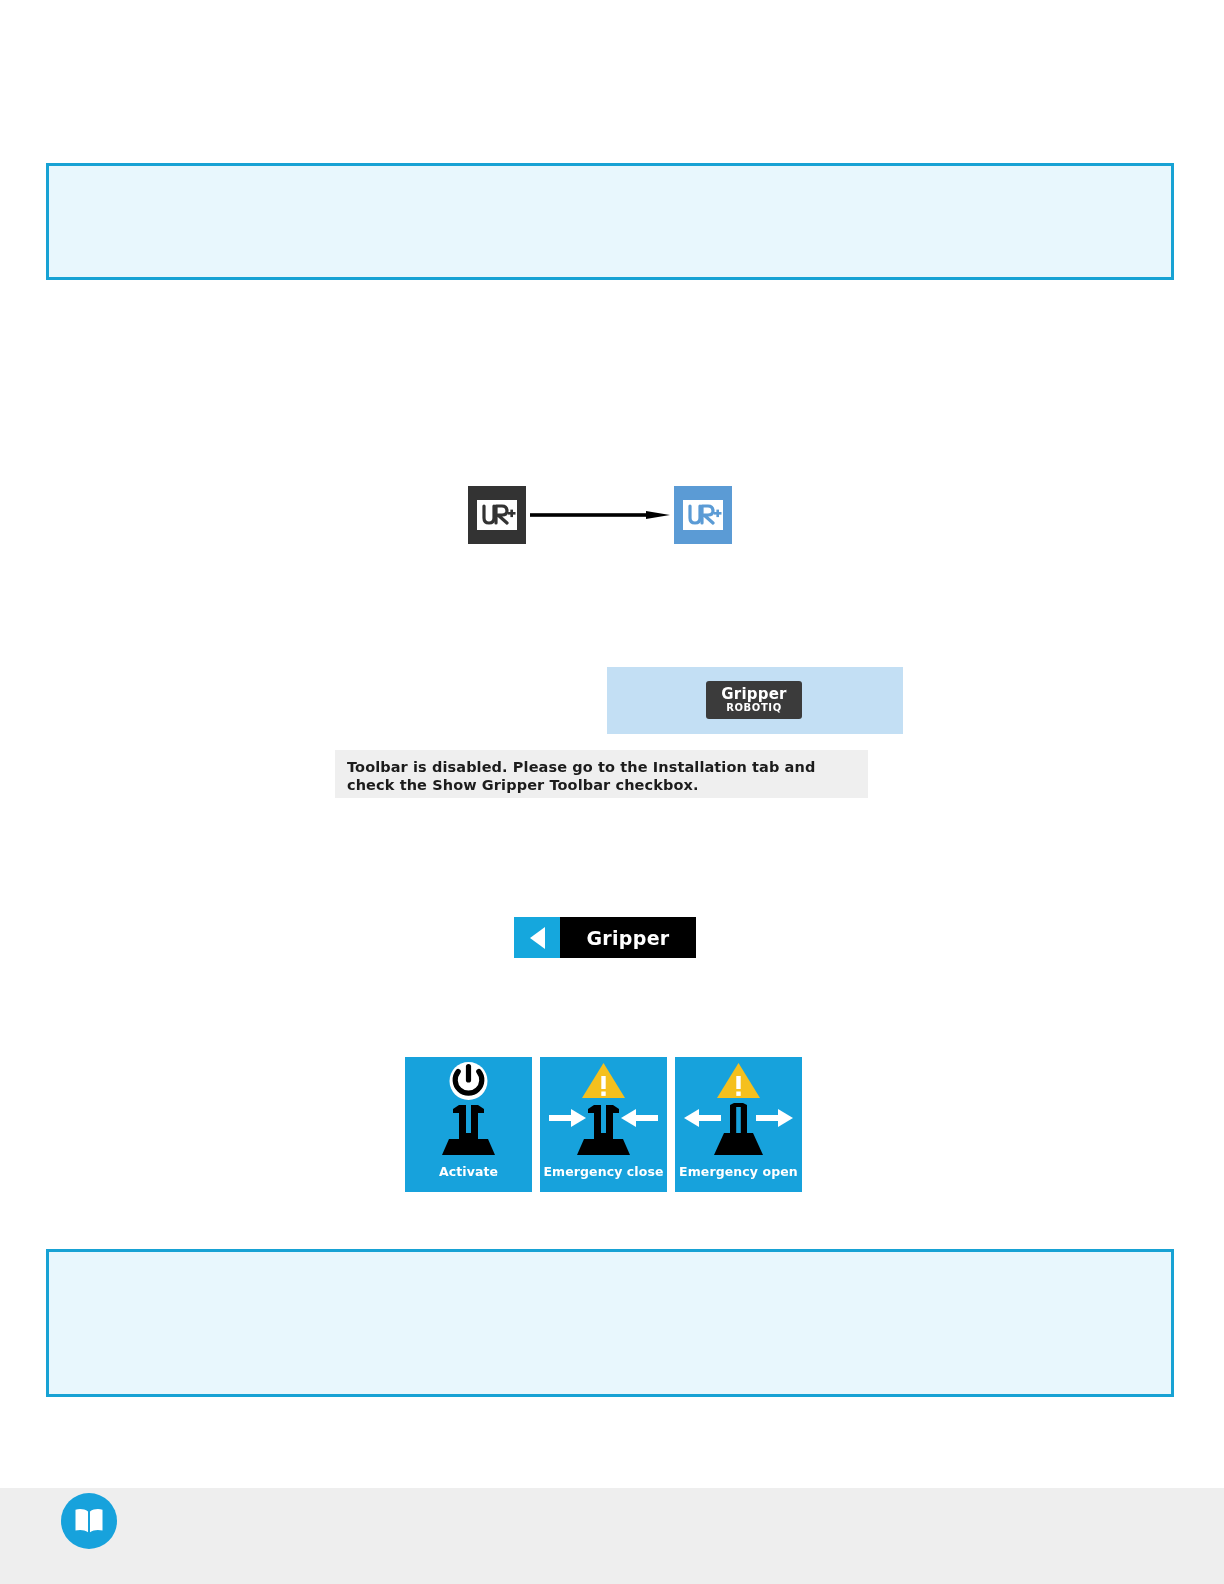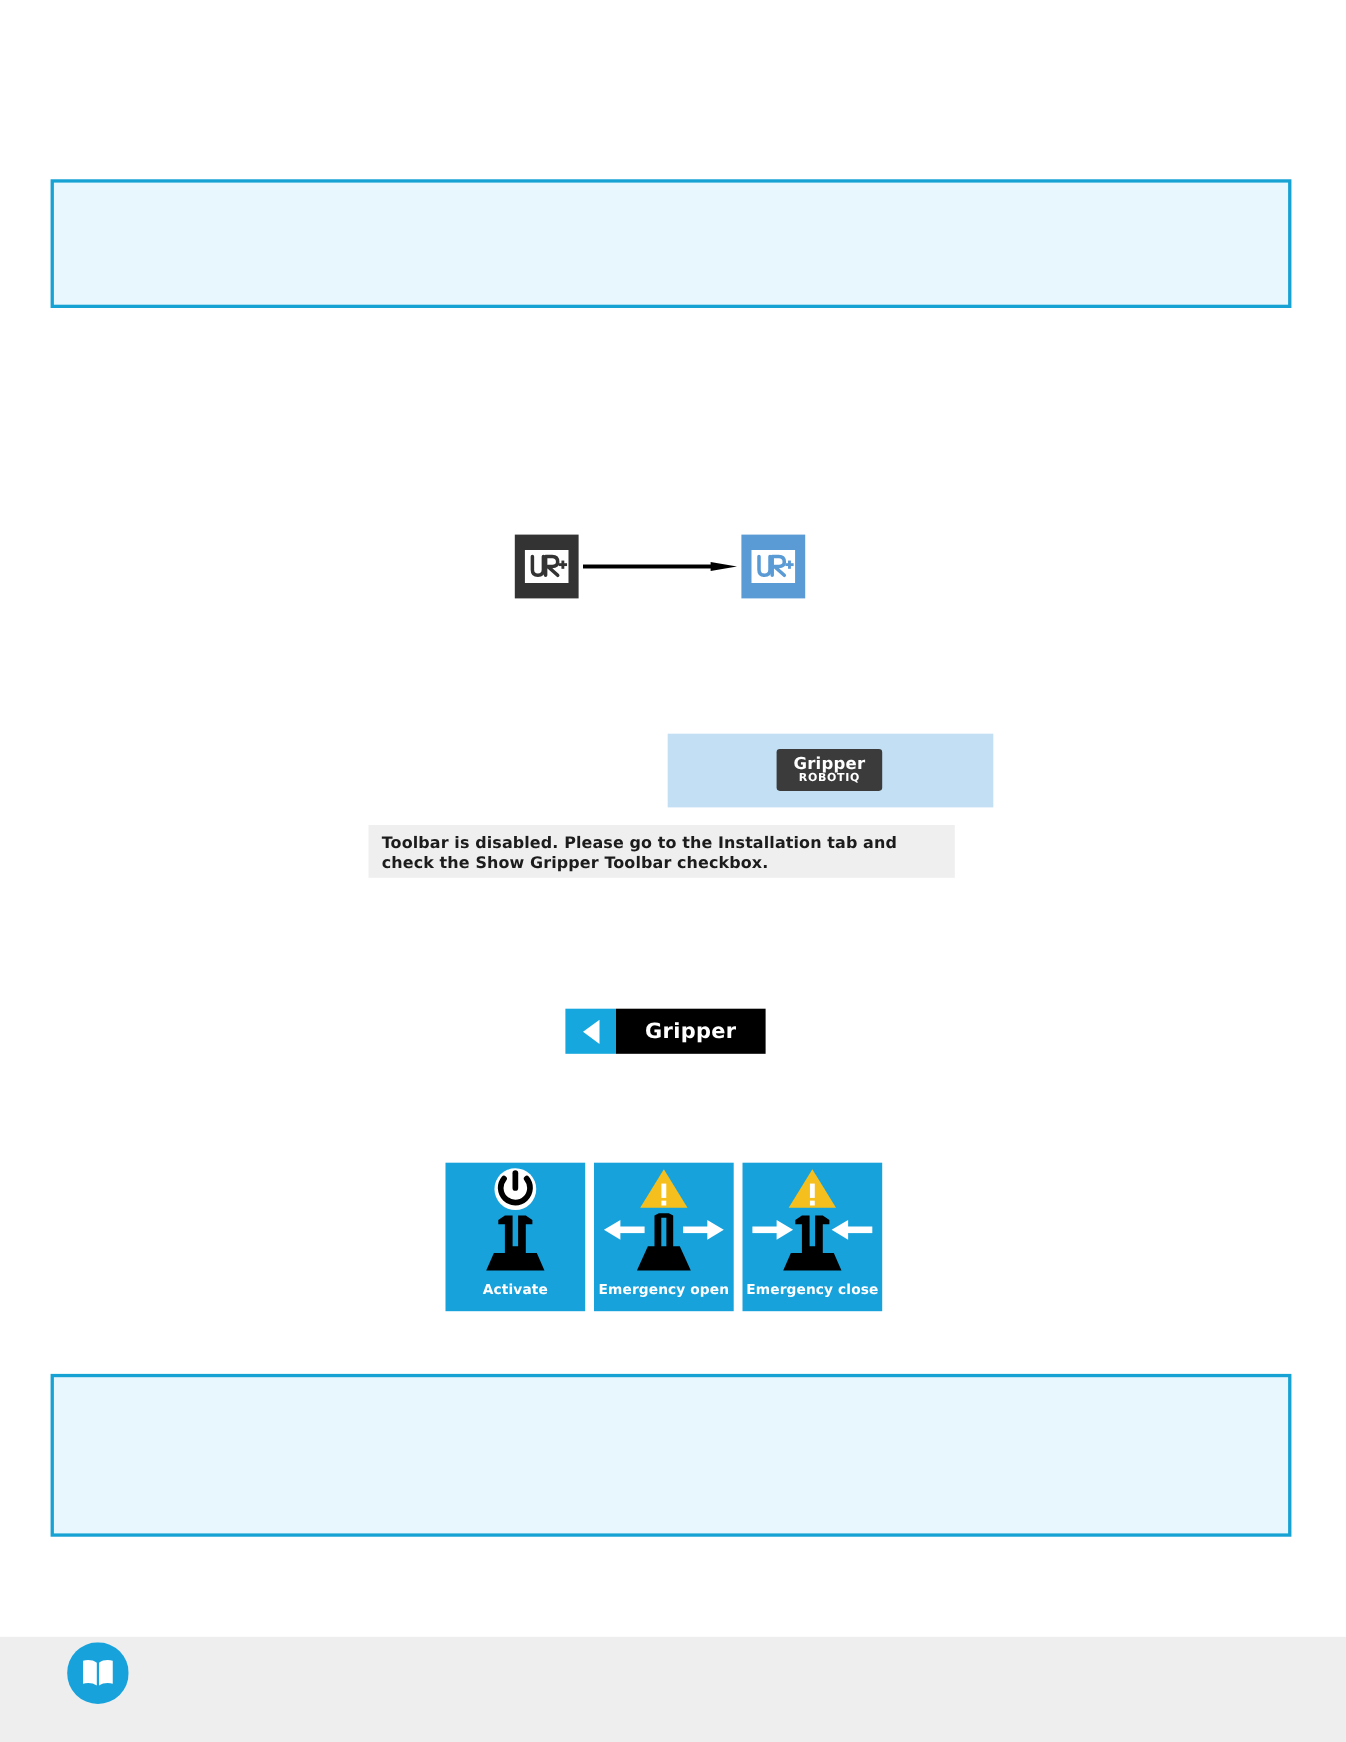--- a/index.html
+++ b/index.html
@@ -259,61 +259,61 @@
 
   <div class="tb-button">
     <div class="tb-icon-area">
       <svg width="127" height="108" viewBox="0 0 127 108">
 
         <path d="M63.5 6 L85 41 L42 41 Z" fill="#f5c01e"></path>
         <rect x="61.3" y="19" width="4.4" height="13" fill="#ffffff"></rect>
         <rect x="61.3" y="34.5" width="4.4" height="4.4" fill="#ffffff"></rect>
 
         <g>
+          <rect x="9" y="58" width="28" height="6" fill="#ffffff"></rect>
+          <polygon points="46,61 31,52 31,70" fill="#ffffff"></polygon>
+        </g>
+
+        <g>
+          <rect x="90" y="58" width="28" height="6" fill="#ffffff"></rect>
+          <polygon points="81,61 96,52 96,70" fill="#ffffff"></polygon>
+        </g>
+
+        <path d="M48 52 L48 56 L54 56 L54 82 L73 82 L73 56 L79 56 L79 52
+                 L73 48 L66 48 L66 76 L61 76 L61 48 L54 48 Z" fill="#000000"></path>
+        <path d="M44 82 L83 82 L90 98 L37 98 Z" fill="#000000"></path>
+      </svg>
+    </div>
+    <span class="tb-label">Emergency close</span>
+  </div>
+
+  <div class="tb-button">
+    <div class="tb-icon-area">
+      <svg width="127" height="108" viewBox="0 0 127 108">
+
+        <path d="M63.5 6 L85 41 L42 41 Z" fill="#f5c01e"></path>
+        <rect x="61.3" y="19" width="4.4" height="13" fill="#ffffff"></rect>
+        <rect x="61.3" y="34.5" width="4.4" height="4.4" fill="#ffffff"></rect>
+
+        <g>
           <rect x="18" y="58" width="28" height="6" fill="#ffffff"></rect>
           <polygon points="9,61 24,52 24,70" fill="#ffffff"></polygon>
         </g>
 
         <g>
           <rect x="81" y="58" width="28" height="6" fill="#ffffff"></rect>
           <polygon points="118,61 103,52 103,70" fill="#ffffff"></polygon>
         </g>
 
         <path d="M55 48 L55 82 L61.2 82 L61.2 50 L65.8 50 L65.8 82 L72 82 L72 48
                  L68 46 L59 46 Z" fill="#000000"></path>
         <path d="M49 76 L78 76 L88 98 L39 98 Z" fill="#000000"></path>
       </svg>
     </div>
     <span class="tb-label">Emergency open</span>
-  </div>
-
-  <div class="tb-button">
-    <div class="tb-icon-area">
-      <svg width="127" height="108" viewBox="0 0 127 108">
-
-        <path d="M63.5 6 L85 41 L42 41 Z" fill="#f5c01e"></path>
-        <rect x="61.3" y="19" width="4.4" height="13" fill="#ffffff"></rect>
-        <rect x="61.3" y="34.5" width="4.4" height="4.4" fill="#ffffff"></rect>
-
-        <g>
-          <rect x="9" y="58" width="28" height="6" fill="#ffffff"></rect>
-          <polygon points="46,61 31,52 31,70" fill="#ffffff"></polygon>
-        </g>
-
-        <g>
-          <rect x="90" y="58" width="28" height="6" fill="#ffffff"></rect>
-          <polygon points="81,61 96,52 96,70" fill="#ffffff"></polygon>
-        </g>
-
-        <path d="M48 52 L48 56 L54 56 L54 82 L73 82 L73 56 L79 56 L79 52
-                 L73 48 L66 48 L66 76 L61 76 L61 48 L54 48 Z" fill="#000000"></path>
-        <path d="M44 82 L83 82 L90 98 L37 98 Z" fill="#000000"></path>
-      </svg>
-    </div>
-    <span class="tb-label">Emergency close</span>
   </div>
 </div>
 
 <div id="note-box-bottom" class="note-box"></div>
 
 <div id="footer-band"></div>
 <div id="manual-icon">
   <svg width="56" height="56" viewBox="0 0 56 56">
     <circle cx="28" cy="28" r="28" fill="#17a2dc"></circle>
     <path d="M27 18.5 C23.5 15.8 18.2 15.6 14.5 16.8 L14.5 37.6

